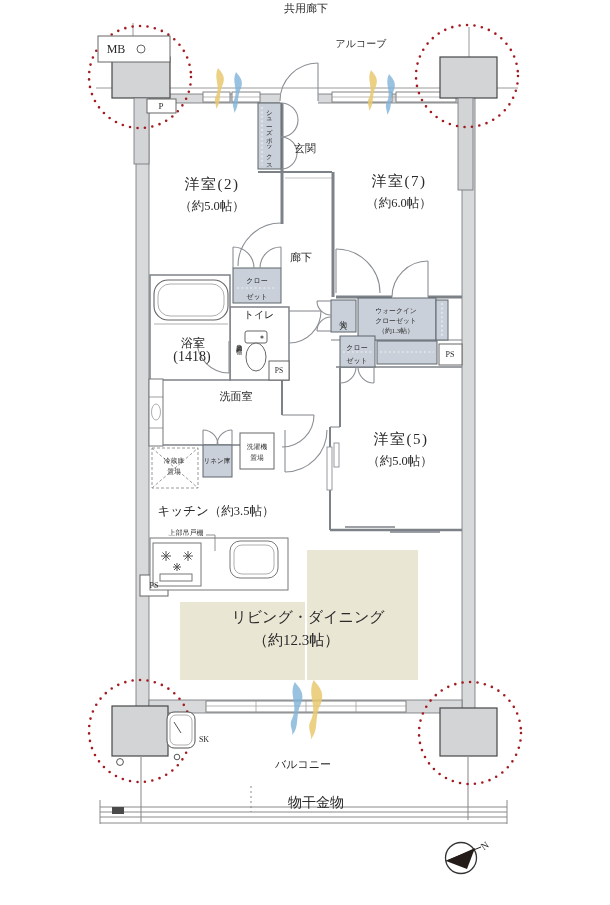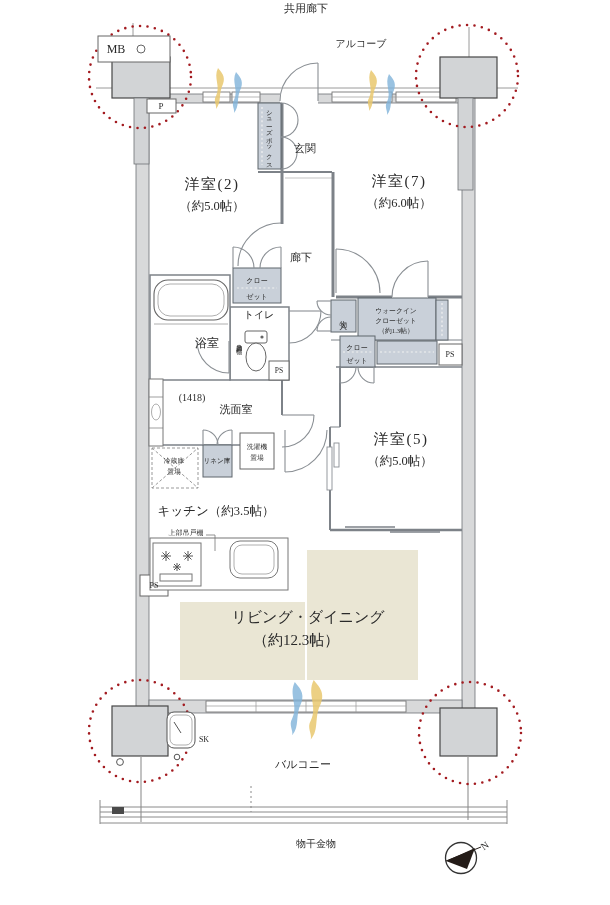--- a/index.html
+++ b/index.html
@@ -5,21 +5,21 @@
   html,body{margin:0;padding:0;background:#fff;}
   .stage{position:relative;width:610px;height:905px;background:#ffffff;overflow:hidden;
          font-family:Liberation Serif, serif;color:#222;}
   .plan{position:absolute;left:0;top:0;}
   .lbl{position:absolute;transform:translate(-50%,-50%);white-space:nowrap;line-height:1;color:#2a2a2a;}
   .v{writing-mode:vertical-rl;letter-spacing:1px;}
   .ls1{letter-spacing:1.5px;}
   .rot{transform:translate(-50%,-50%) rotate(-35deg);}
   .f13{font-size:15px;} .f125{font-size:12.5px;} .f115{font-size:11px;}
   .f11{font-size:11px;} .f105{font-size:12px;} .f10{font-size:10px;}
-  .f9{font-size:9px;} .f85{font-size:10px;margin-top:41px;} .f8{font-size:8px;}
+  .f9{font-size:9px;} .f85{font-size:14px;} .f8{font-size:8px;}
   .f75{font-size:7.5px;} .f7{font-size:7px;} .f68{font-size:6.8px;}
   .f66{font-size:6.6px;} .f65{font-size:6.5px;} .f63{font-size:6.3px;}
 </style>
 </head>
 <body>
 
 <div class="stage">
 
 <svg class="plan" width="610" height="905" viewBox="0 0 610 905">
 
@@ -275,37 +275,37 @@
 <div class="lbl f125" style="left:212px;top:206px;">（約5.0帖）</div>
 <div class="lbl f115" style="left:305px;top:148px;">玄関</div>
 <div class="lbl f65 v" style="left:269px;top:136px;">シューズボックス</div>
 <div class="lbl f115" style="left:301px;top:257px;">廊下</div>
 
 <div class="lbl f13 ls1" style="left:399px;top:181px;">洋室(7)</div>
 <div class="lbl f125" style="left:399px;top:203px;">（約6.0帖）</div>
 
 <div class="lbl f10" style="left:259px;top:315px;">トイレ</div>
 <div class="lbl f63 v" style="left:239px;top:341px;">上部吊戸棚</div>
-<div class="lbl f105" style="left:207px;top:343px;">浴室</div>
+<div class="lbl f105" style="left:193px;top:343px;">浴室</div>
 <div class="lbl f85" style="left:192px;top:357px;">(1418)</div>
 
 <div class="lbl f7" style="left:257px;top:281px;">クロー</div>
 <div class="lbl f7" style="left:257px;top:297px;">ゼット</div>
 <div class="lbl f75 v" style="left:343px;top:316px;">物入</div>
 <div class="lbl f68" style="left:396px;top:311px;">ウォークイン</div>
 <div class="lbl f68" style="left:396px;top:321px;">クローゼット</div>
 <div class="lbl f68" style="left:396px;top:331px;">（約1.3帖）</div>
 <div class="lbl f7" style="left:357px;top:348px;">クロー</div>
 <div class="lbl f7" style="left:357px;top:361px;">ゼット</div>
 
 <div class="lbl f75" style="left:279px;top:371px;">PS</div>
 <div class="lbl f8" style="left:450px;top:355px;">PS</div>
 <div class="lbl f8" style="left:154px;top:586px;">PS</div>
 
-<div class="lbl f115" style="left:236px;top:409px;">洗面室</div>
+<div class="lbl f115" style="left:236px;top:396px;">洗面室</div>
 <div class="lbl f68" style="left:257px;top:447px;">洗濯機</div>
 <div class="lbl f68" style="left:257px;top:458px;">置場</div>
 <div class="lbl f66" style="left:217px;top:461px;">リネン庫</div>
 <div class="lbl f68" style="left:174px;top:461px;">冷蔵庫</div>
 <div class="lbl f68" style="left:174px;top:472px;">置場</div>
 
 <div class="lbl f125" style="left:216px;top:511px;">キッチン（約3.5帖）</div>
 <div class="lbl f7" style="left:186px;top:533px;">上部吊戸棚</div>
 
 <div class="lbl f13 ls1" style="left:401px;top:439px;">洋室(5)</div>

